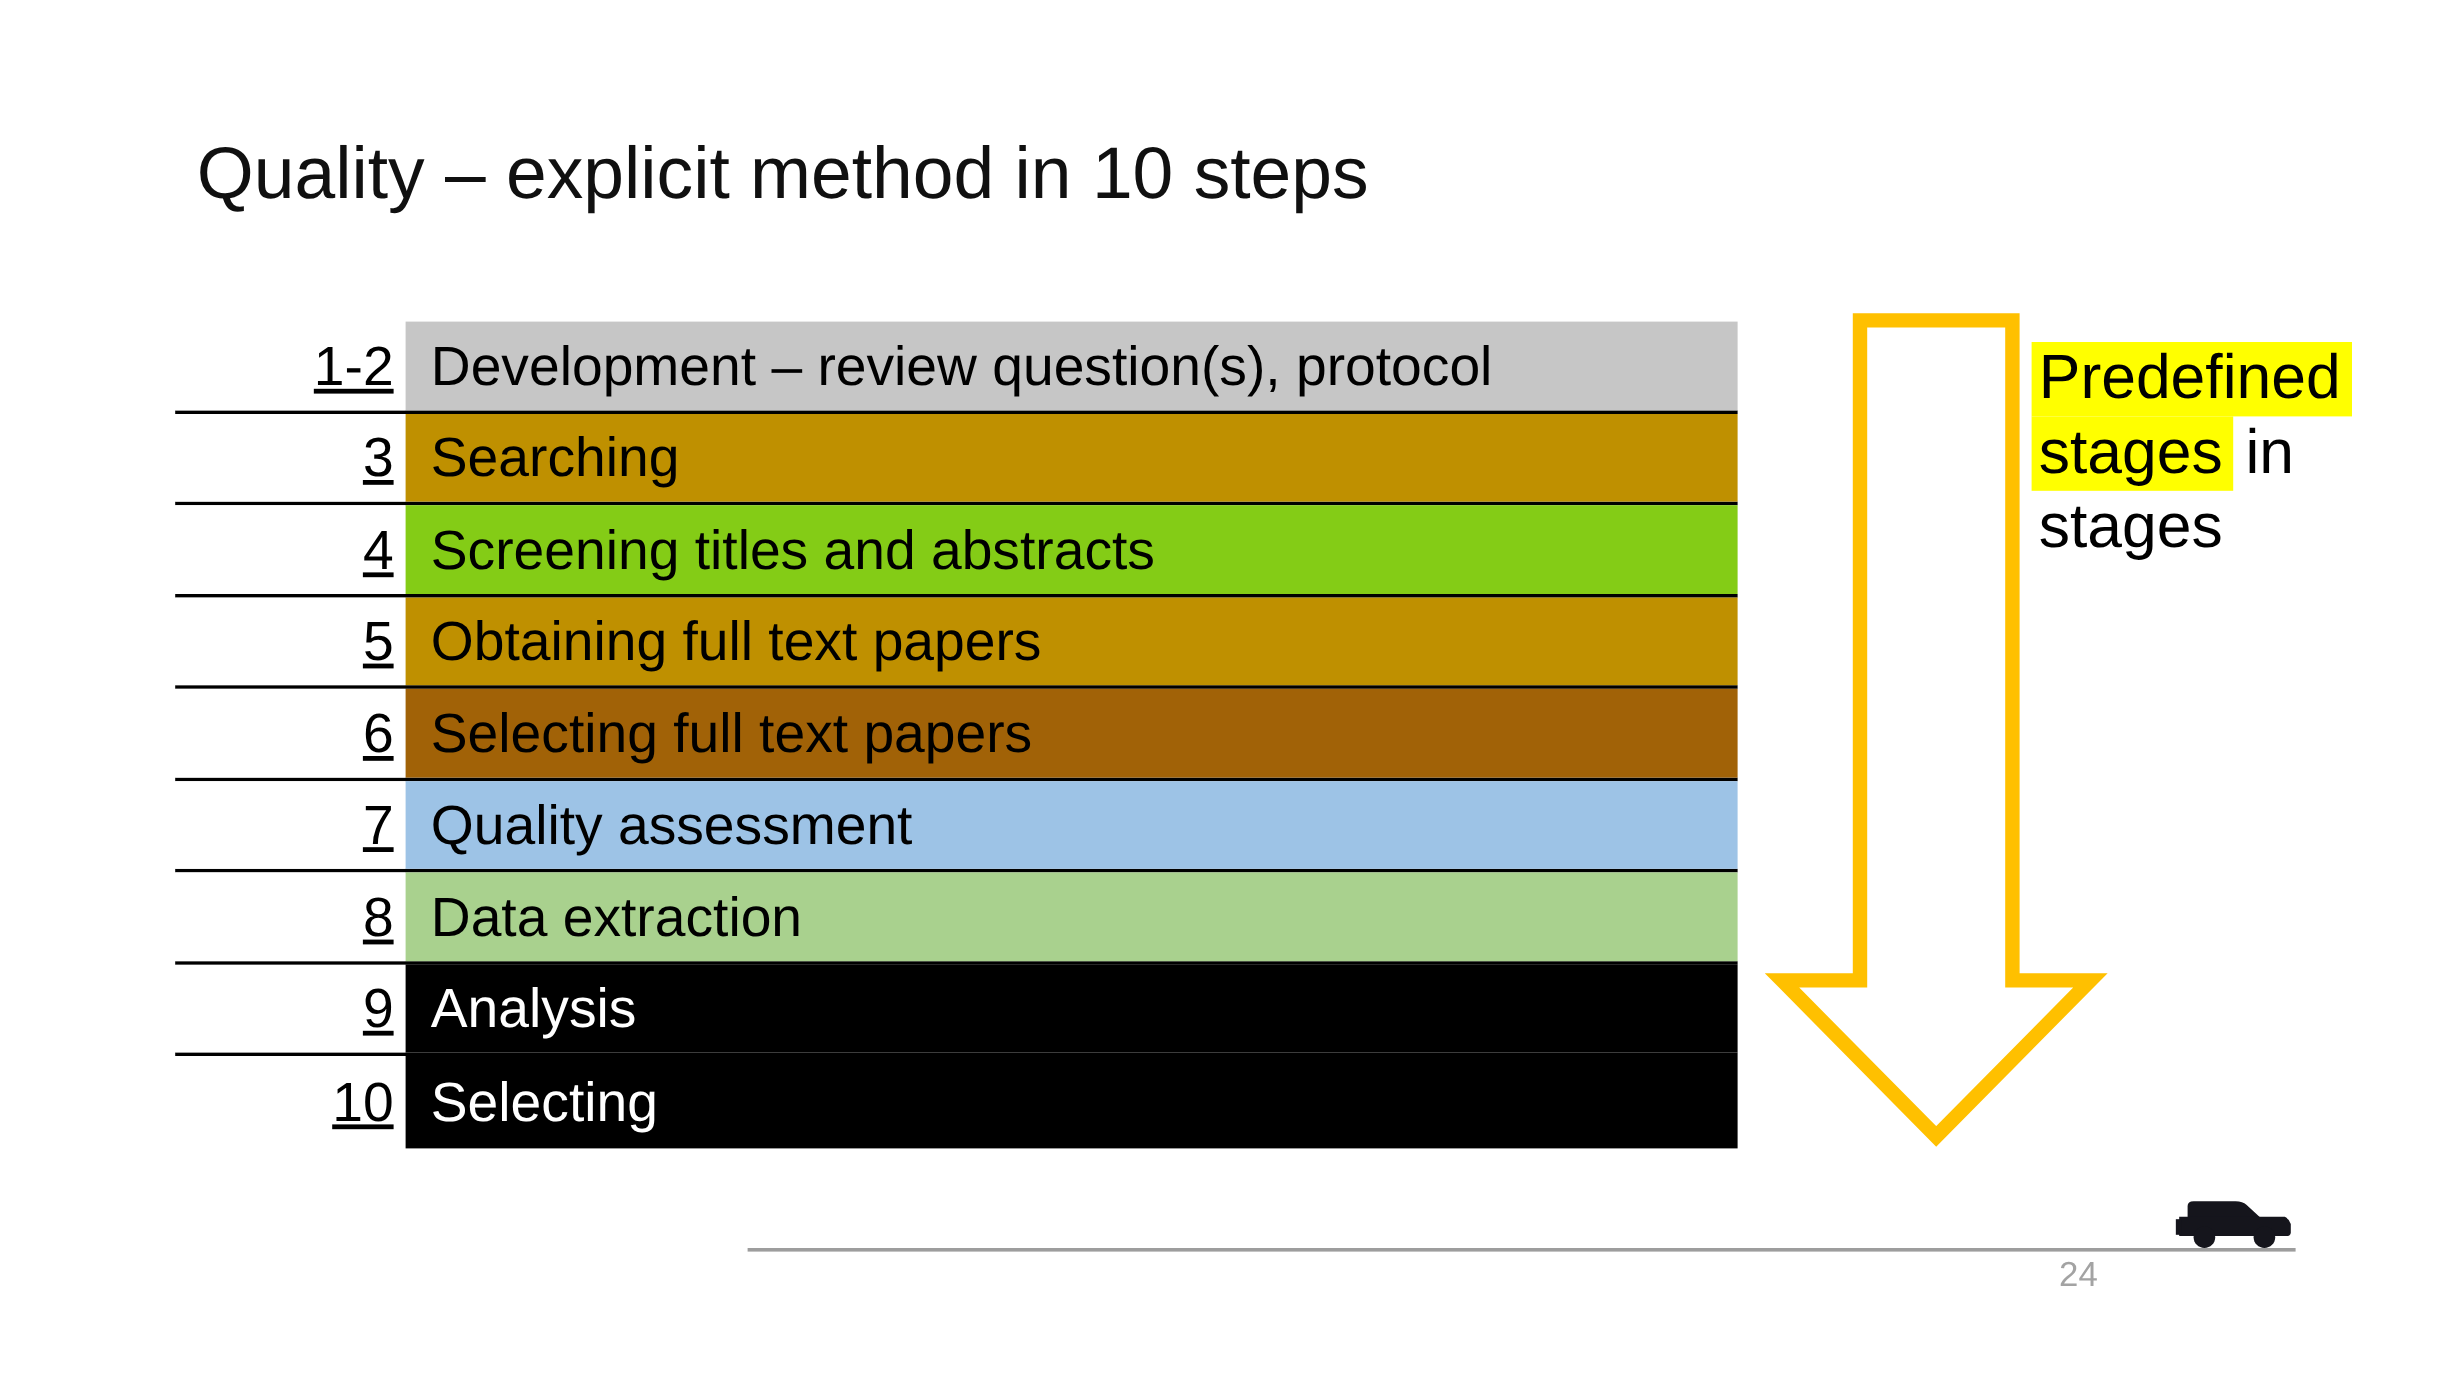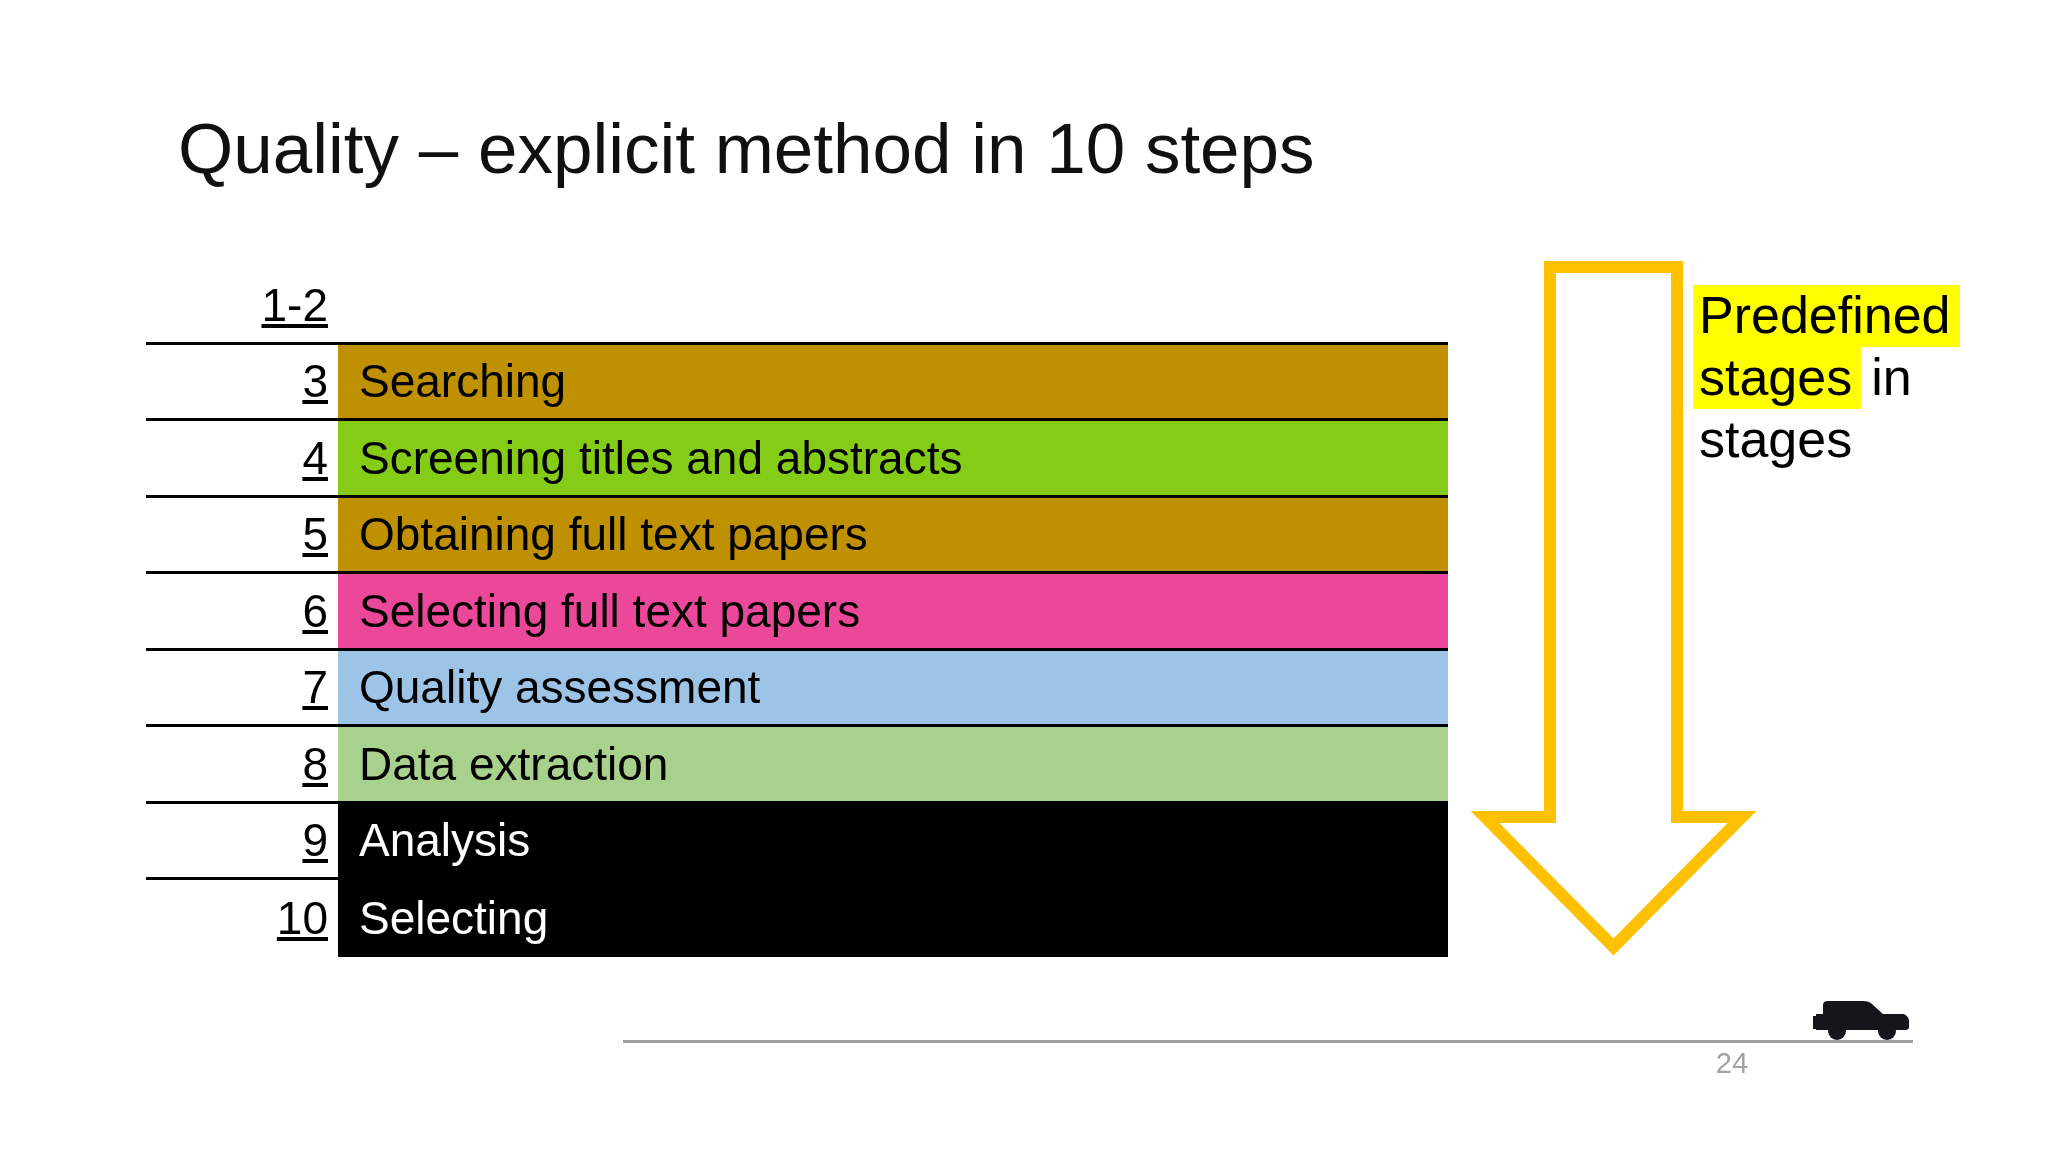--- a/index.html
+++ b/index.html
@@ -7,23 +7,23 @@
     position: relative;
     width: 2048px;
     height: 1152px;
     background: #ffffff;
     overflow: hidden;
     font-family: "Liberation Sans", "DejaVu Sans", sans-serif;
     color: #000;
   }
   .title {
     position: absolute;
-    left: 178px;
+    left: 164px;
     top: 112px;
-    font-size: 71px;
+    font-size: 61px;
     line-height: 1.05;
     color: #101010;
     white-space: nowrap;
   }
   .steps-table {
     position: absolute;
     left: 146px;
     top: 268px;
     width: 1302px;
   }
@@ -102,36 +102,37 @@
 </head>
 <body>
 
 <div class="slide">
 
   <div class="title">Quality – explicit method in 10 steps</div>
 
   <div class="steps-table">
     <div class="row">
       <div class="num">1-2</div>
+      <div class="label" style="background-color: rgb(198, 198, 198); color: rgb(0, 0, 0);">Development – review question(s), protocol</div>
     </div>
     <div class="row">
       <div class="num">3</div>
       <div class="label" style="background-color: rgb(191, 144, 0); color: #000000;">Searching</div>
     </div>
     <div class="row">
       <div class="num">4</div>
       <div class="label" style="background-color: #84cc16; color: rgb(0, 0, 0);">Screening titles and abstracts</div>
     </div>
     <div class="row">
       <div class="num">5</div>
       <div class="label" style="background-color: rgb(191, 144, 0); color: rgb(0, 0, 0);">Obtaining full text papers</div>
     </div>
     <div class="row">
       <div class="num">6</div>
-      <div class="label" style="background-color: #ec4899; color: rgb(0, 0, 0);">Selecting full text papers</div>
+      <div class="label" style="background-color: #a16207; color: rgb(0, 0, 0);">Selecting full text papers</div>
     </div>
     <div class="row">
       <div class="num">7</div>
       <div class="label" style="background-color: rgb(157, 195, 230); color: rgb(0, 0, 0);">Quality assessment</div>
     </div>
     <div class="row">
       <div class="num">8</div>
       <div class="label" style="background-color: rgb(169, 209, 142); color: rgb(0, 0, 0);">Data extraction</div>
     </div>
     <div class="row">

